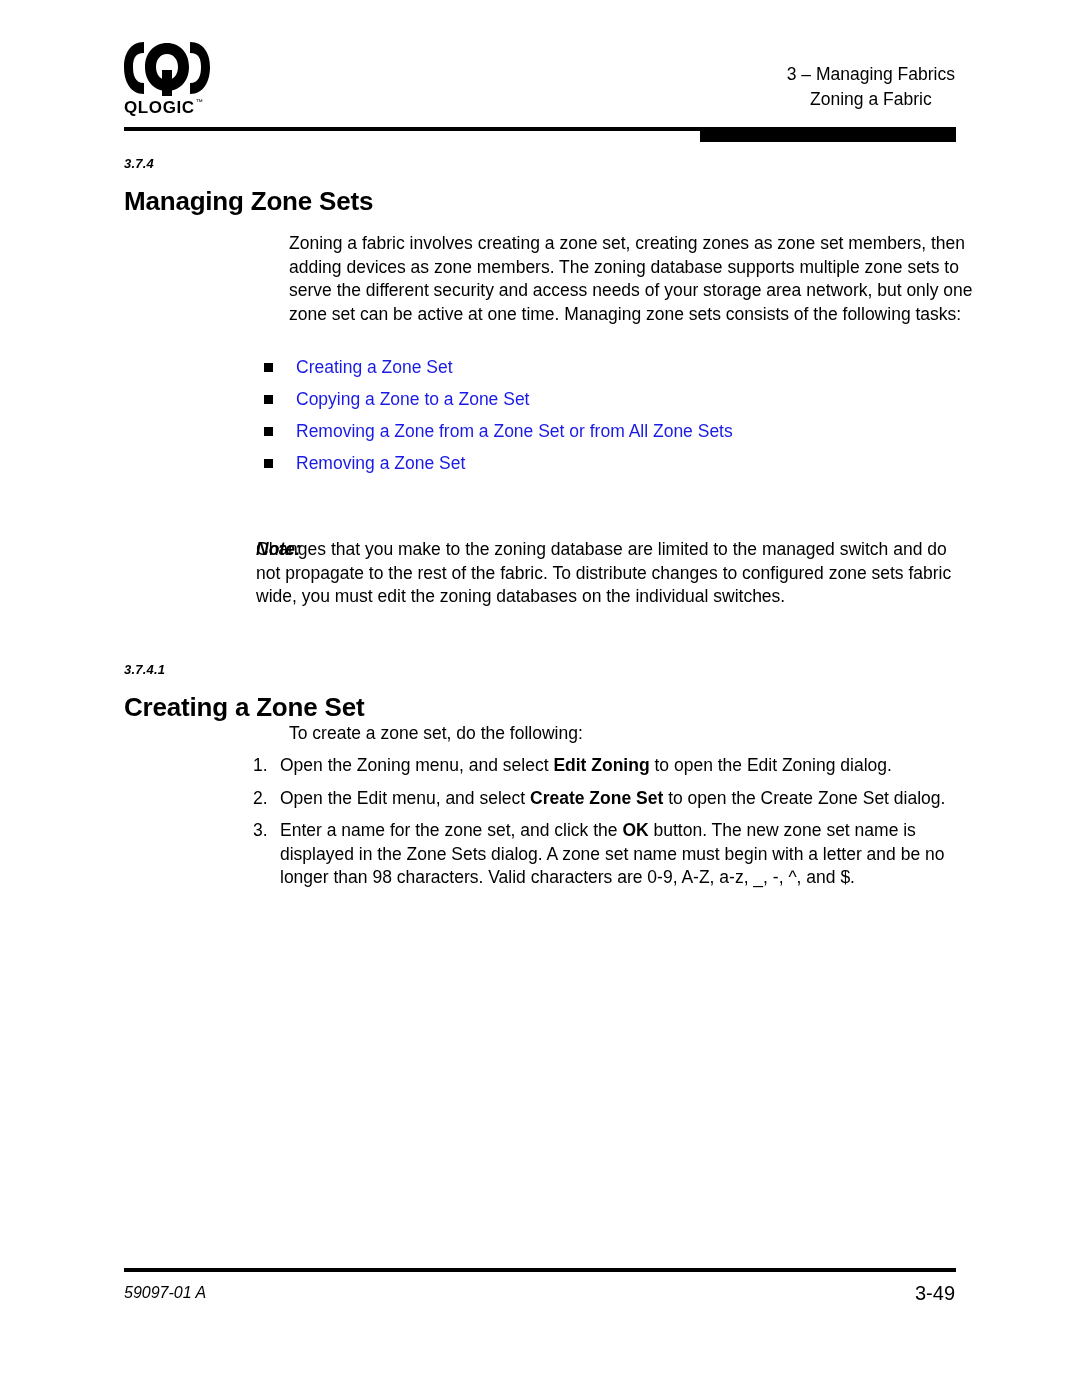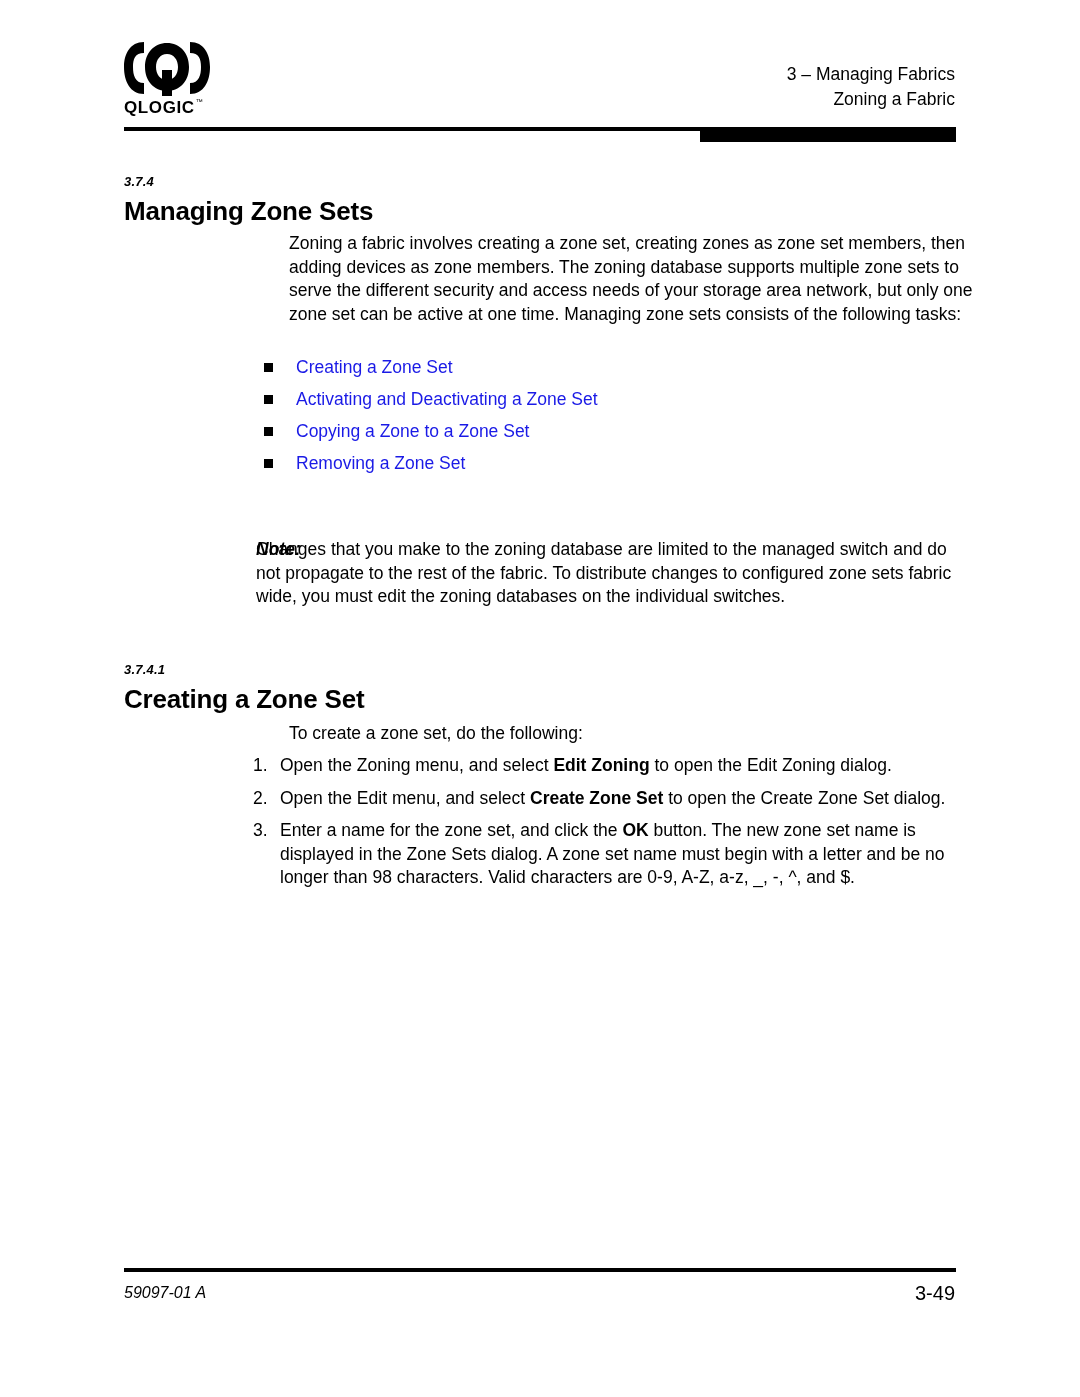--- a/index.html
+++ b/index.html
@@ -63,21 +63,21 @@
     top: -1px;
     font-size: 7px;
     line-height: 1;
     margin-left: 1px;
   }
 
   .header-lines {
     position: absolute;
     right: 125px;
     top: 62px;
-    text-align: right;
+    text-align: center;
     font-size: 17.5px;
     line-height: 25px;
     color: #000;
   }
 
   
   .header-rule-thin {
     position: absolute;
     left: 124px;
     top: 127px;
@@ -108,27 +108,27 @@
     font-weight: bold;
     font-style: italic;
     line-height: 16px;
     letter-spacing: 0.2px;
   }
   .sec-title {
     font-size: 26px;
     font-weight: bold;
     line-height: 31px;
     letter-spacing: -0.2px;
-    margin-top: 6px;
+    margin-top: 14px;
   }
 
   .h-block-1 {
     position: absolute;
     left: 124px;
-    top: 174px;
+    top: 156px;
   }
   .h-block-2 {
     position: absolute;
     left: 124px;
     top: 662px;
   }
 
   .body-col {
     position: absolute;
     left: 253px;
@@ -277,25 +277,25 @@
 
     <div class="body-col para-intro">Zoning a fabric involves creating a zone set, creating zones as zone set members, then adding devices as zone members. The zoning database supports multiple zone sets to serve the different security and access needs of your storage area network, but only one zone set can be active at one time. Managing zone sets consists of the following tasks:</div>
 
     <div class="bullets">
       <div class="bullet-row">
         <span class="bullet-mark"></span>
         <a class="bullet-link" href="#">Creating a Zone Set</a>
       </div>
       <div class="bullet-row">
         <span class="bullet-mark"></span>
-        <a class="bullet-link" href="#">Activating and Deactivating a Zone Set</a>
+        <a class="bullet-link" href="#">Copying a Zone to a Zone Set</a>
       </div>
       <div class="bullet-row">
         <span class="bullet-mark"></span>
-        <a class="bullet-link" href="#">Copying a Zone to a Zone Set</a>
+        <a class="bullet-link" href="#">Removing a Zone from a Zone Set or from All Zone Sets</a>
       </div>
       <div class="bullet-row">
         <span class="bullet-mark"></span>
         <a class="bullet-link" href="#">Removing a Zone Set</a>
       </div>
     </div>
 
     <div class="note">
       <span class="note-label">Note:</span>
       <div class="note-body">Changes that you make to the zoning database are limited to the managed switch and do not propagate to the rest of the fabric. To distribute changes to configured zone sets fabric wide, you must edit the zoning databases on the individual switches.</div>

